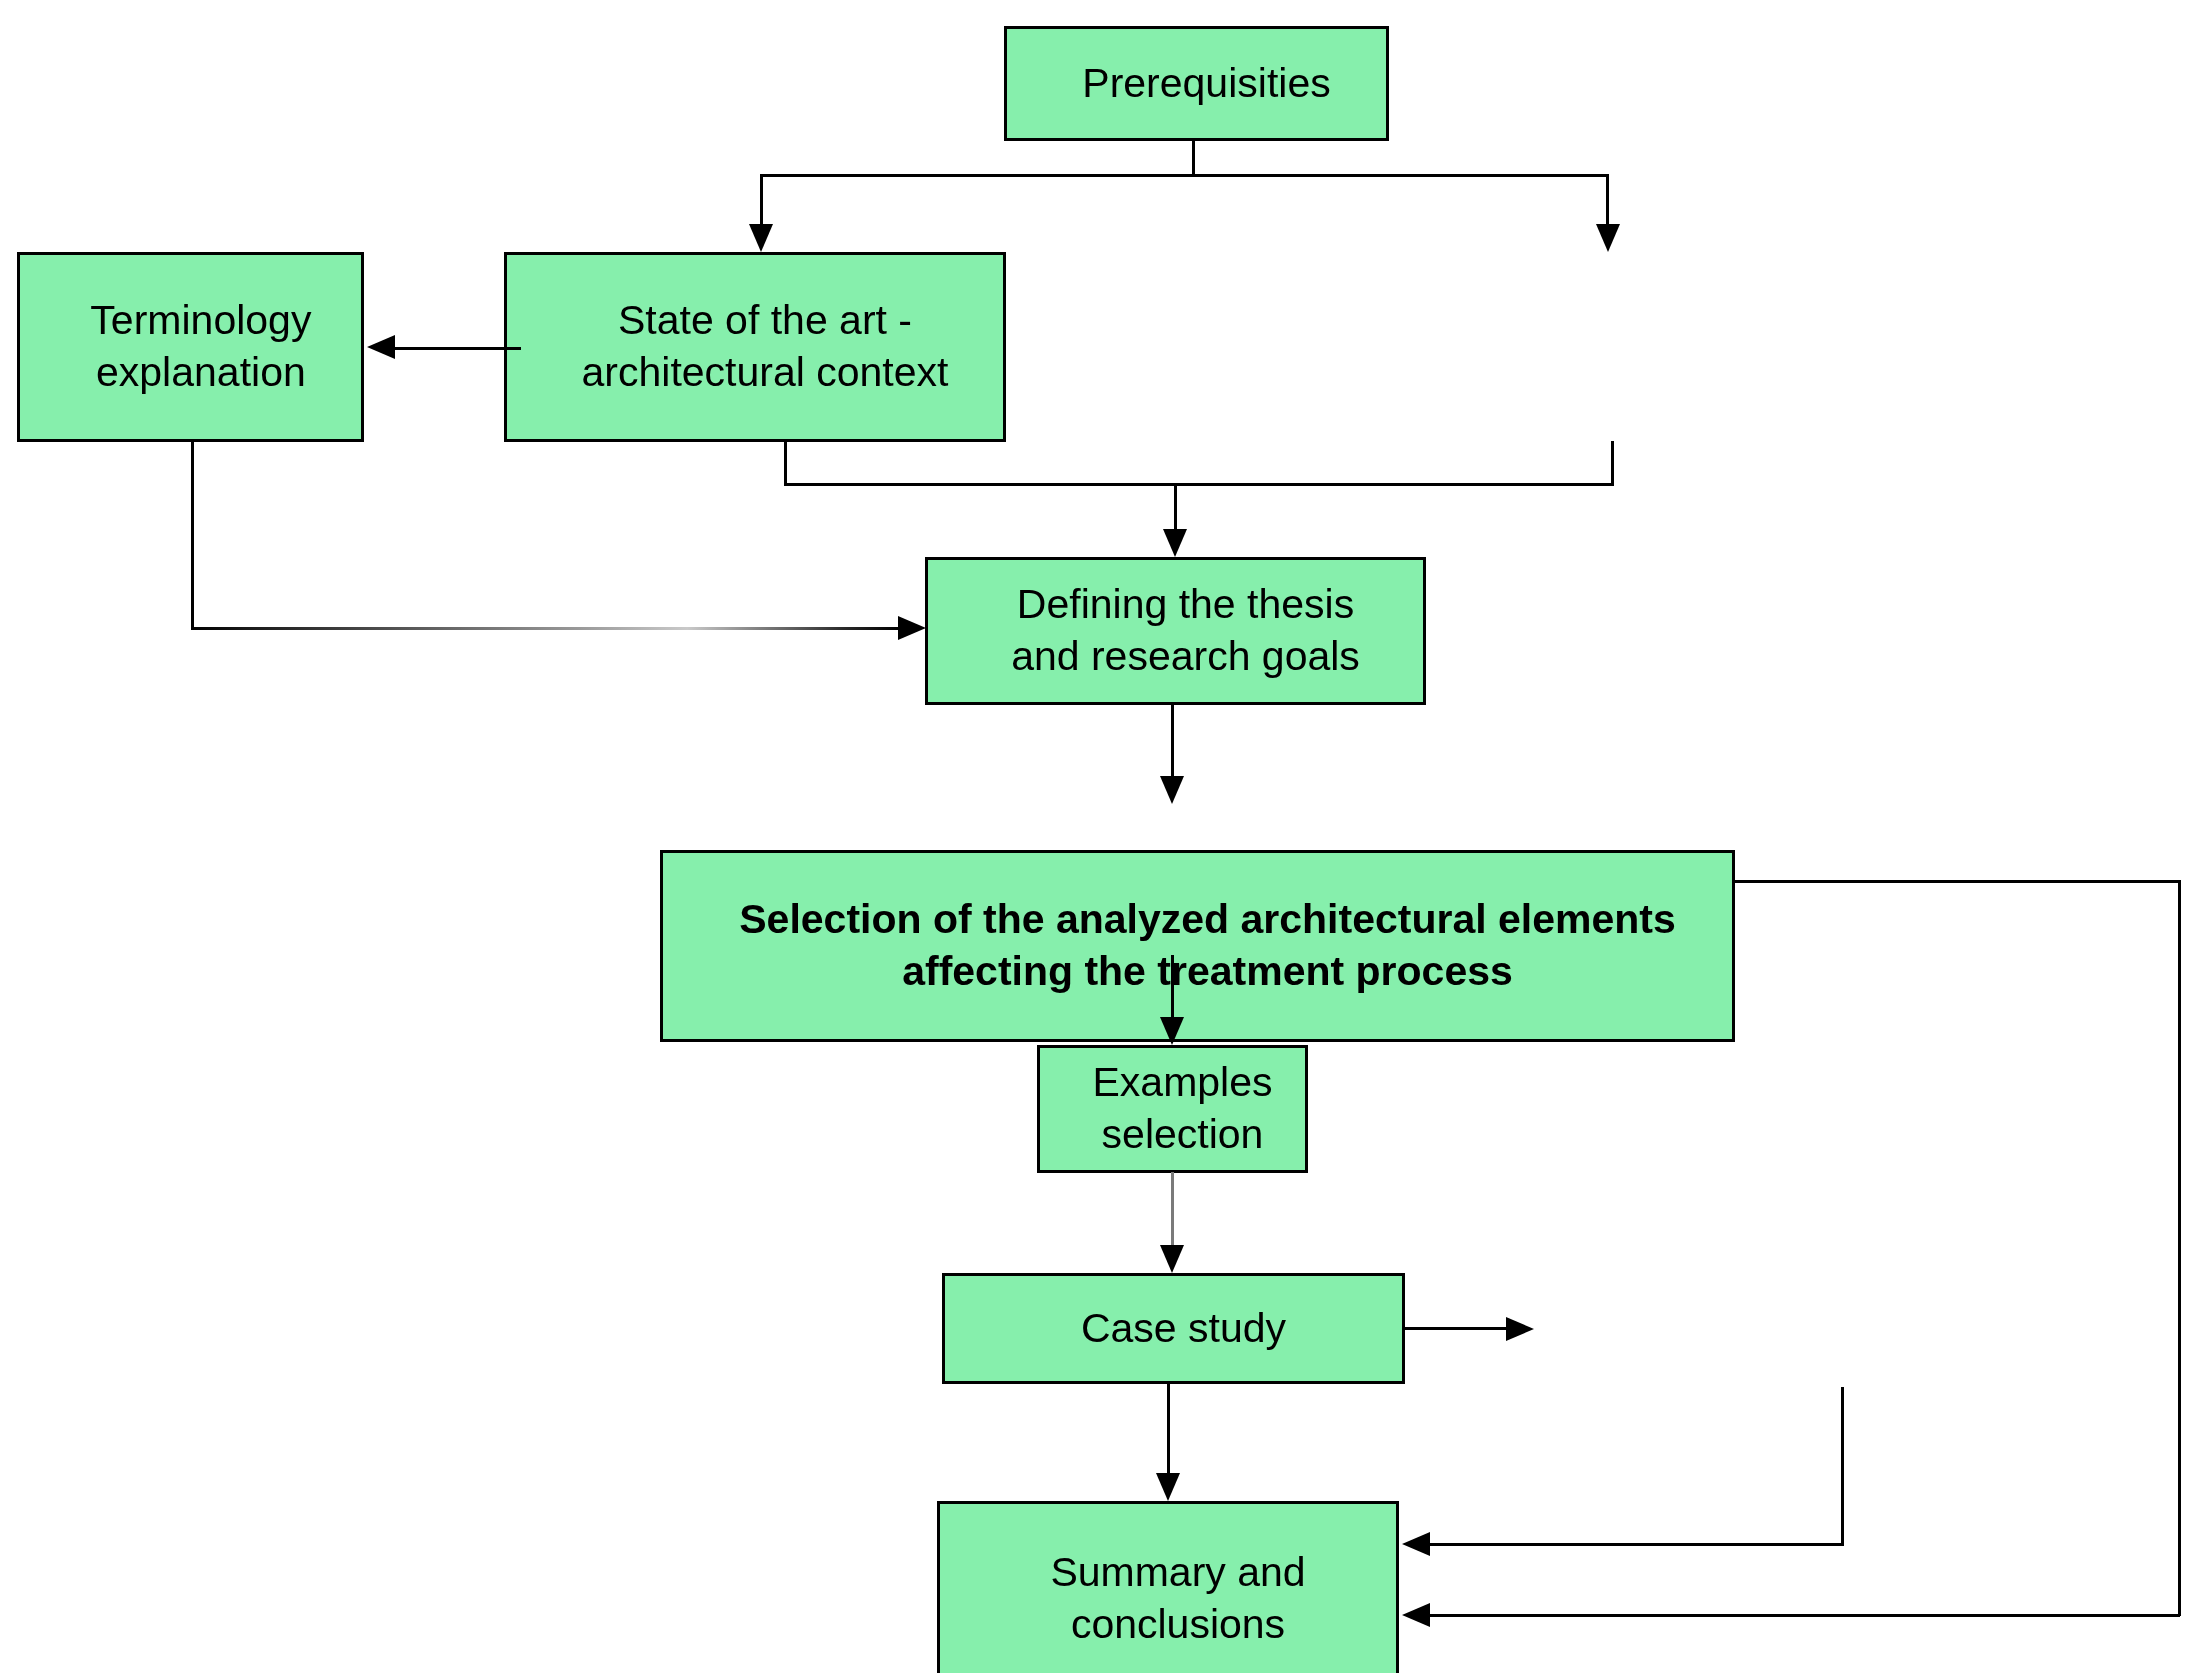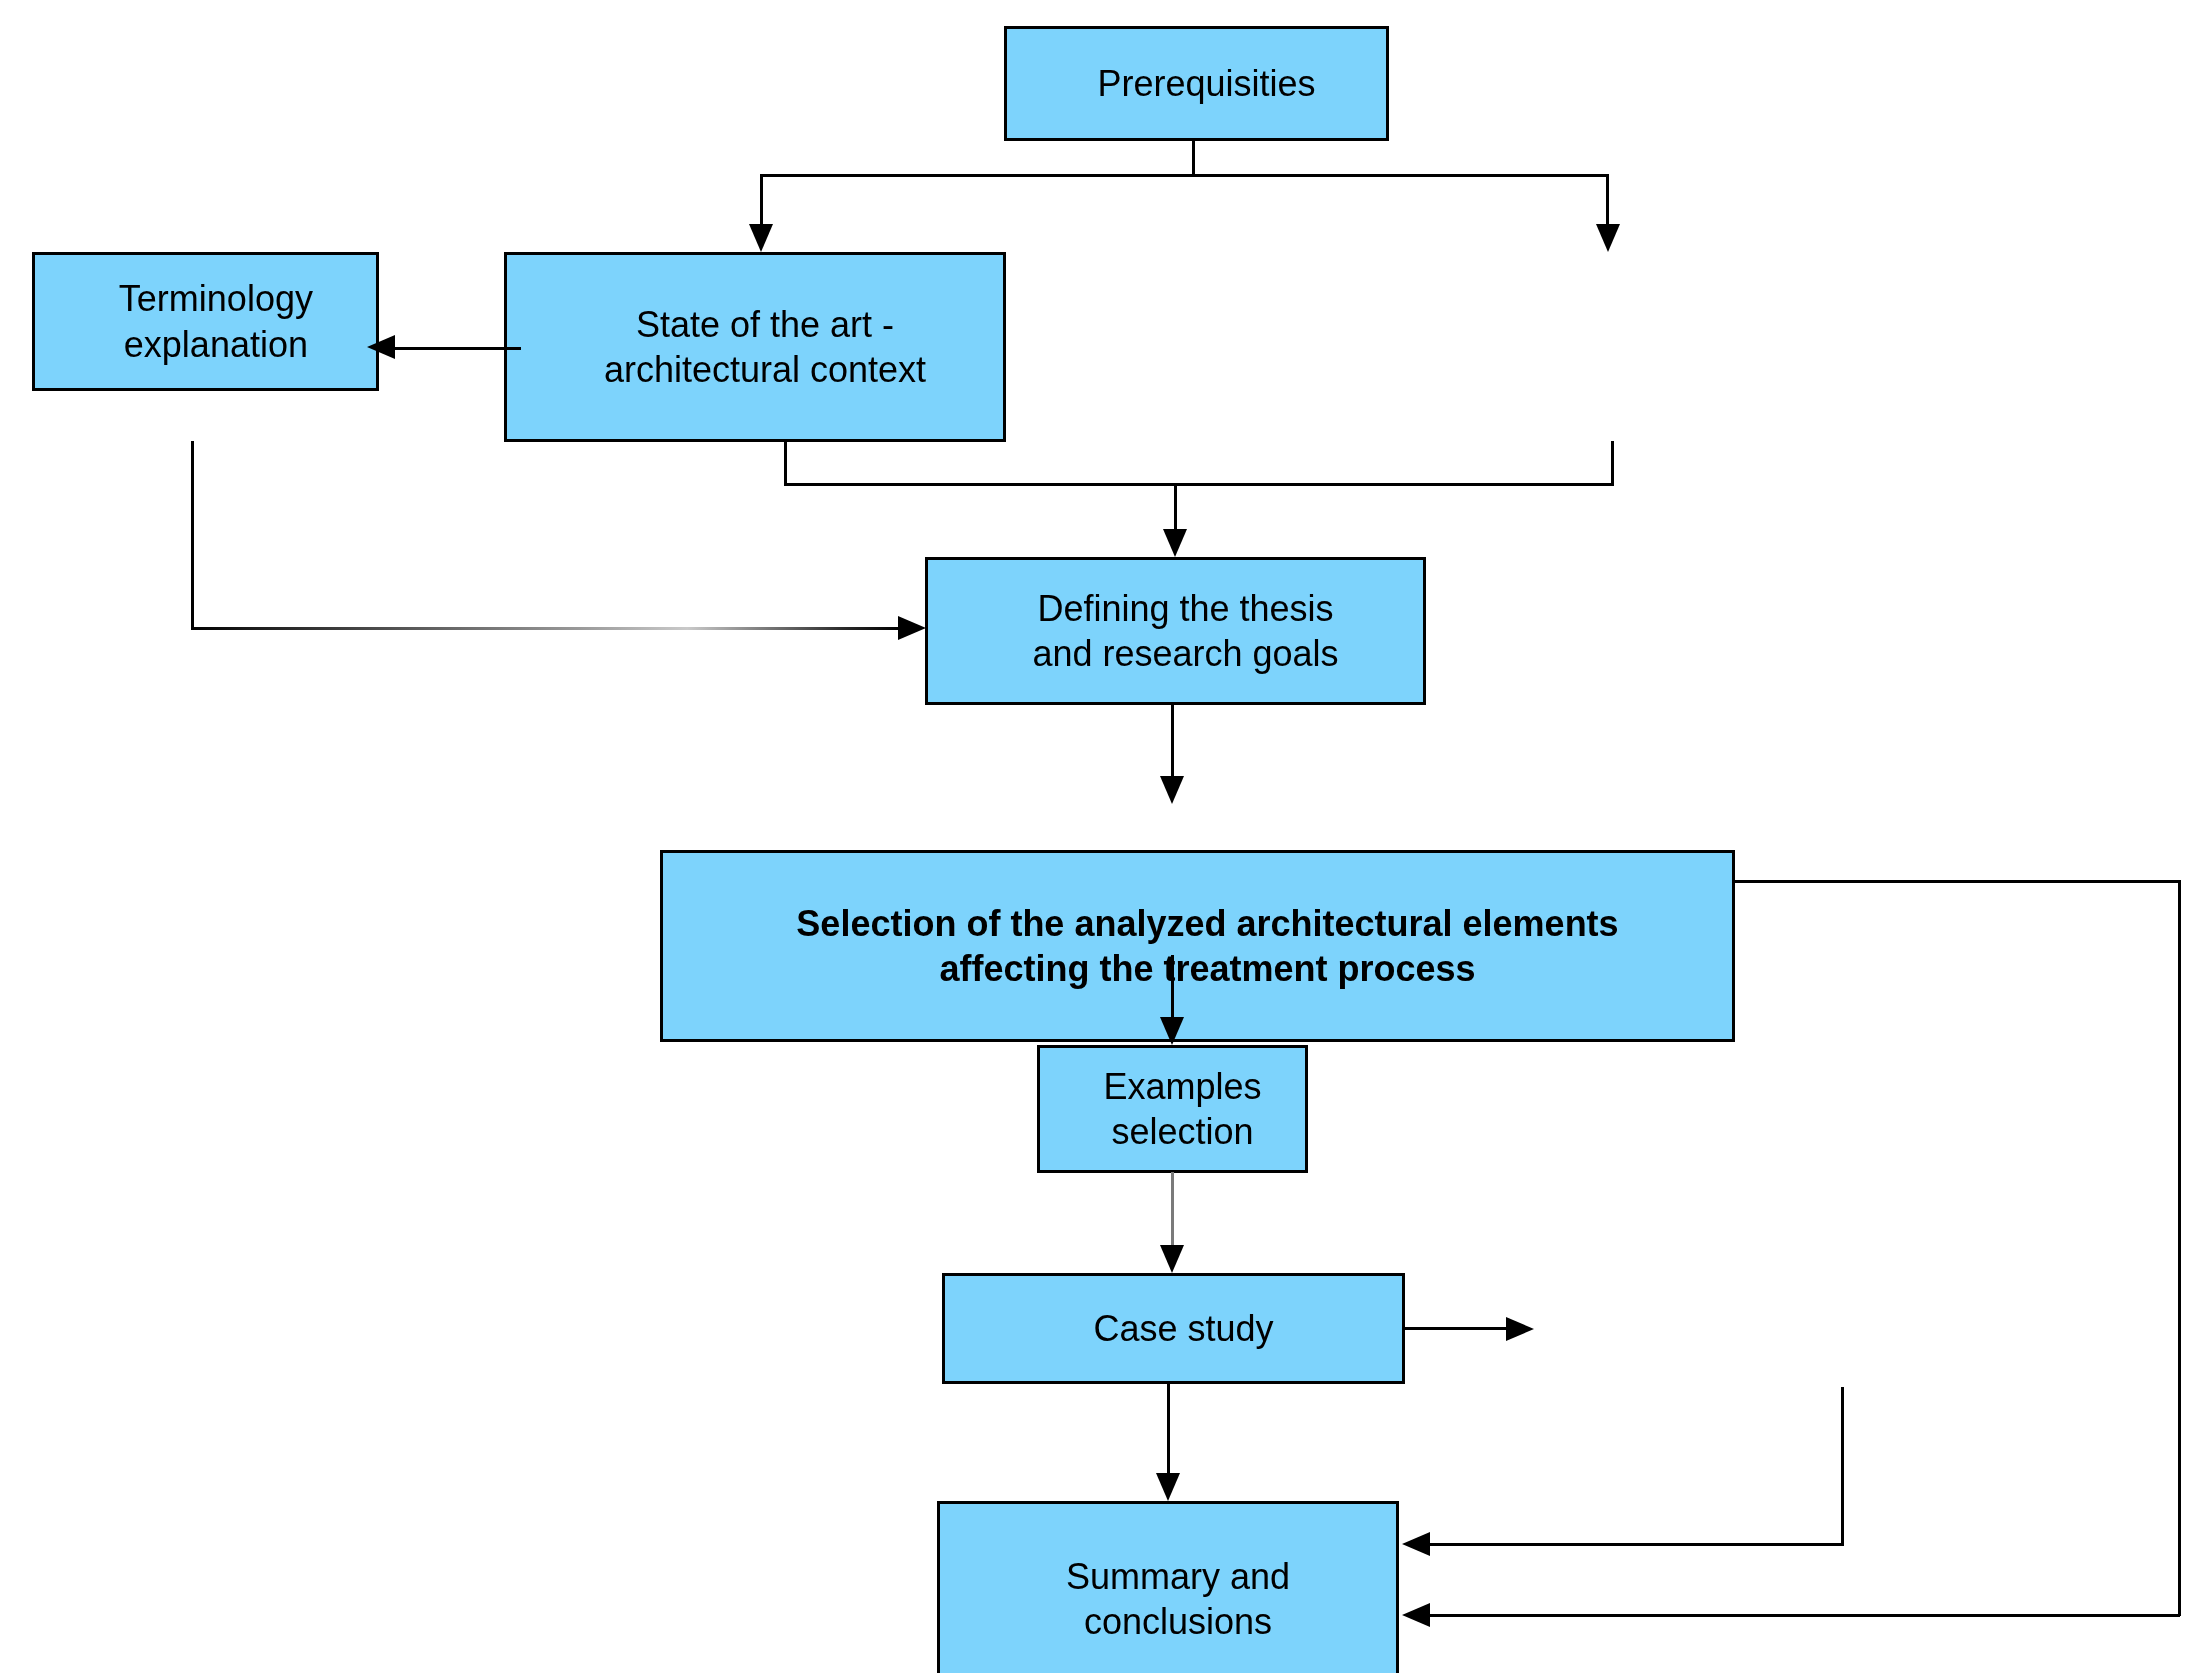--- a/index.html
+++ b/index.html
@@ -8,39 +8,39 @@
     width:2205px;height:1673px;
     background:#ffffff;
     font-family:"Liberation Sans", sans-serif;
     color:#000;
     overflow:hidden;
   }
   .node{
     position:absolute;
     box-sizing:border-box;
     border:3.3px solid #000;
-    background:#7dd3fc;
+    background:#86efac;
     display:flex;align-items:center;justify-content:center;
     text-align:center;
-    font-size:36px;
+    font-size:41px;
     line-height:1.26;
     padding-left:20px;
   }
   .node span{white-space:pre-line;display:block;padding:0 6.7px;}
   .seg{position:absolute;background:#000;}
   .seg.soft{background:#7a7a7a;}
   .seg.fade{background:linear-gradient(90deg,#000 0%,#1a1a1a 8%,#9a9a9a 55%,#c9c9c9 70%,#2a2a2a 92%,#000 100%);}
   .ah{position:absolute;width:0;height:0;}
   .ah-down{border-left:12px solid transparent;border-right:12px solid transparent;border-top:28px solid #000;}
   .ah-left{border-top:12px solid transparent;border-bottom:12px solid transparent;border-right:28px solid #000;}
   .ah-right{border-top:12px solid transparent;border-bottom:12px solid transparent;border-left:28px solid #000;}
 
   
   #n-prerequisites{left:1004px;top:26px;width:385px;height:115px;}
-  #n-terminology{left:17.4px;top:252px;width:347px;height:139px;margin-left:15px;}
+  #n-terminology{left:17.4px;top:252px;width:347px;height:190px;}
   #n-state{left:504px;top:252px;width:502px;height:190px;}
   #n-overview{left:1344px;top:252px;width:499px;height:190px;}
   #n-defining{left:925px;top:557px;width:501px;height:148px;}
   #n-selection{left:660px;top:850px;width:1075px;height:192px;font-weight:bold;}
   #n-examples{left:1037px;top:1045px;width:271px;height:128px;}
   #n-case{left:942px;top:1273px;width:463px;height:111px;text-align:center;}
   #n-evaluation{left:1534px;top:1130px;width:561px;height:258px;}
   #n-summary{left:937px;top:1501px;width:462px;height:196px;}
 </style>
 </head>

